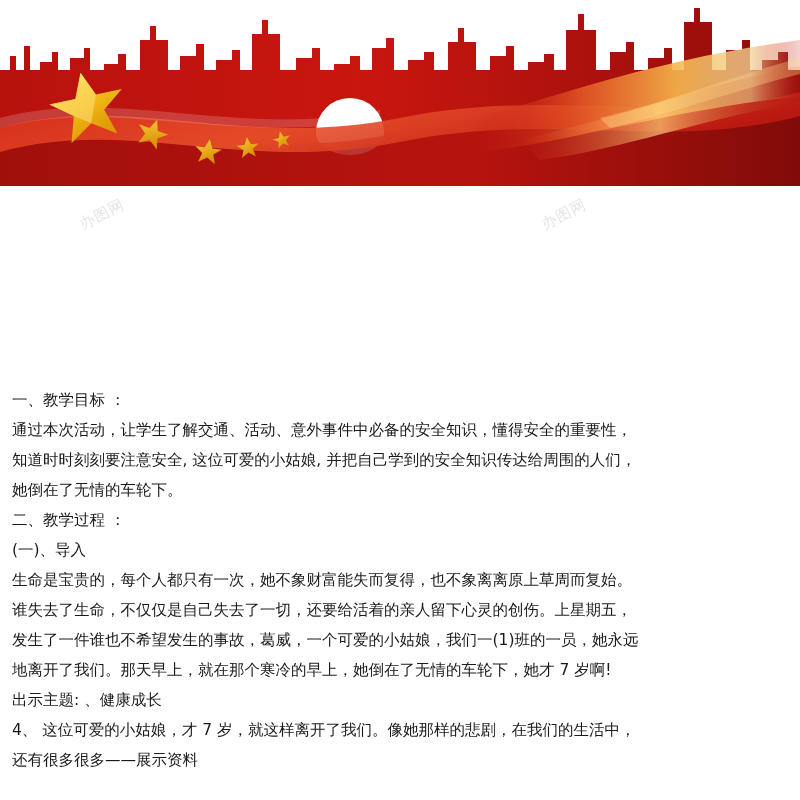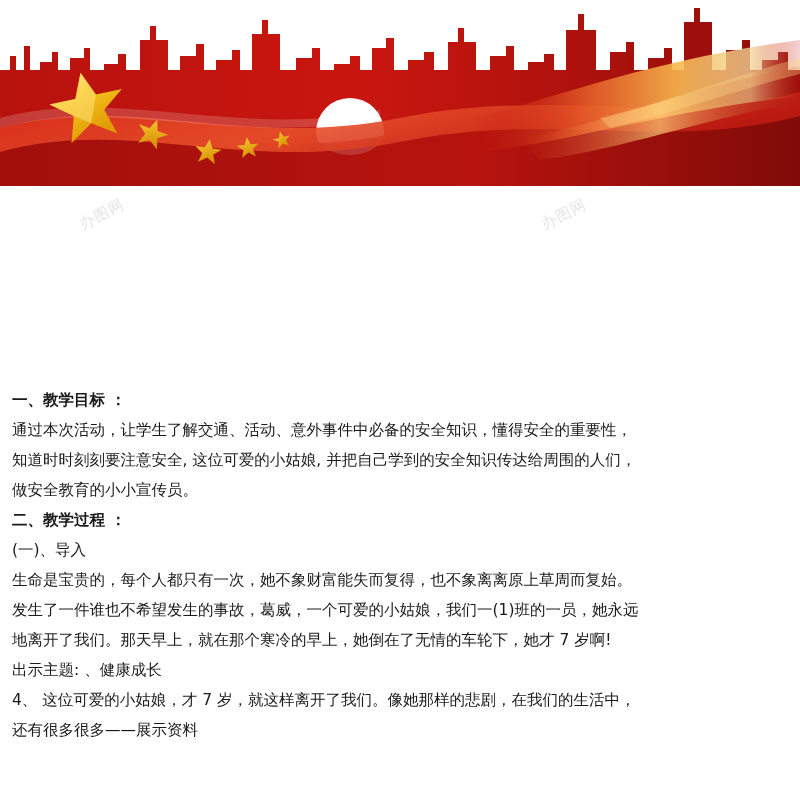--- a/index.html
+++ b/index.html
@@ -61,21 +61,21 @@
     color: #1a1a1a;
     font-size: 15.5px;
     line-height: 30px;
     font-family: "DejaVu Sans", "Liberation Sans", sans-serif;
   }
   .content p {
     margin: 0;
     white-space: pre-wrap;
   }
   .heading {
-    font-weight: bold;
+    font-weight: normal;
   }
 </style>
 </head>
 <body>
 
 <div class="page">
 
   <div class="banner">
     <svg class="banner-svg" viewBox="0 0 800 190" preserveAspectRatio="none">
       <defs>
@@ -189,24 +189,25 @@
     </svg>
   </div>
 
   <div class="watermark wm1">办图网</div>
   <div class="watermark wm2">办图网</div>
 
   <div class="content">
     <p class="heading">一、教学目标 ：</p>
     <p>通过本次活动，让学生了解交通、活动、意外事件中必备的安全知识，懂得安全的重要性，</p>
     <p>知道时时刻刻要注意安全, 这位可爱的小姑娘, 并把自己学到的安全知识传达给周围的人们，</p>
-    <p>做安全教育的小小宣传员。</p>
+    <p>她倒在了无情的车轮下。</p>
     <p class="heading">二、教学过程 ：</p>
     <p>(一)、导入</p>
     <p>生命是宝贵的，每个人都只有一次，她不象财富能失而复得，也不象离离原上草周而复始。</p>
+    <p>谁失去了生命，不仅仅是自己失去了一切，还要给活着的亲人留下心灵的创伤。上星期五，</p>
     <p>发生了一件谁也不希望发生的事故，葛威，一个可爱的小姑娘，我们一(1)班的一员，她永远</p>
     <p>地离开了我们。那天早上，就在那个寒冷的早上，她倒在了无情的车轮下，她才 7 岁啊!</p>
     <p>出示主题: 、健康成长</p>
     <p>4、 这位可爱的小姑娘，才 7 岁，就这样离开了我们。像她那样的悲剧，在我们的生活中，</p>
     <p>还有很多很多——展示资料</p>
 
   </div>
 
 </div>
 

